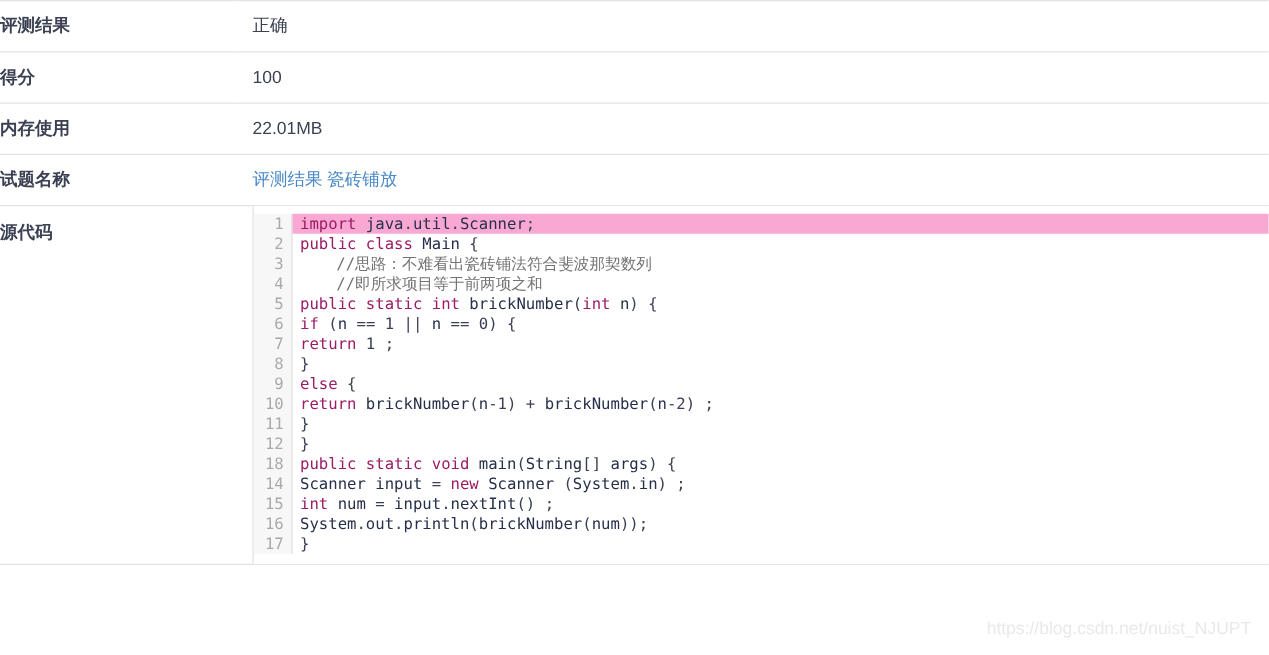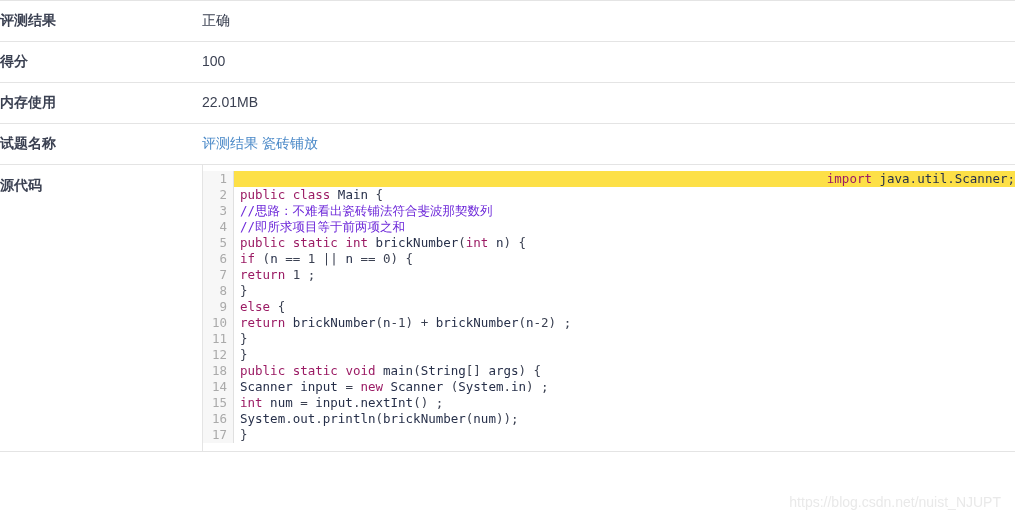--- a/index.html
+++ b/index.html
@@ -86,26 +86,25 @@
     flex: 1 1 auto;
     min-width: 0;
     position: relative;
   }
   .code-lines .cl {
     height: 16px;
     white-space: pre;
     padding-left: 6px;
   }
   .code-lines .cl.hl {
-    background: #fde047;
-    text-align: right;
+    background: #f9a8d4;
   }
 
   .k  { color: #9b1b64; }        
-  .cm { color: #6d28d9; }        
+  .cm { color: #737373; margin-left: 29px; }        
   .id { color: #27304a; }
 
   .watermark {
     position: absolute;
     right: 14px;
     bottom: 14px;
     font-size: 14px;
     color: #e9e9e9;
     font-family: "Liberation Sans", sans-serif;
     white-space: nowrap;

